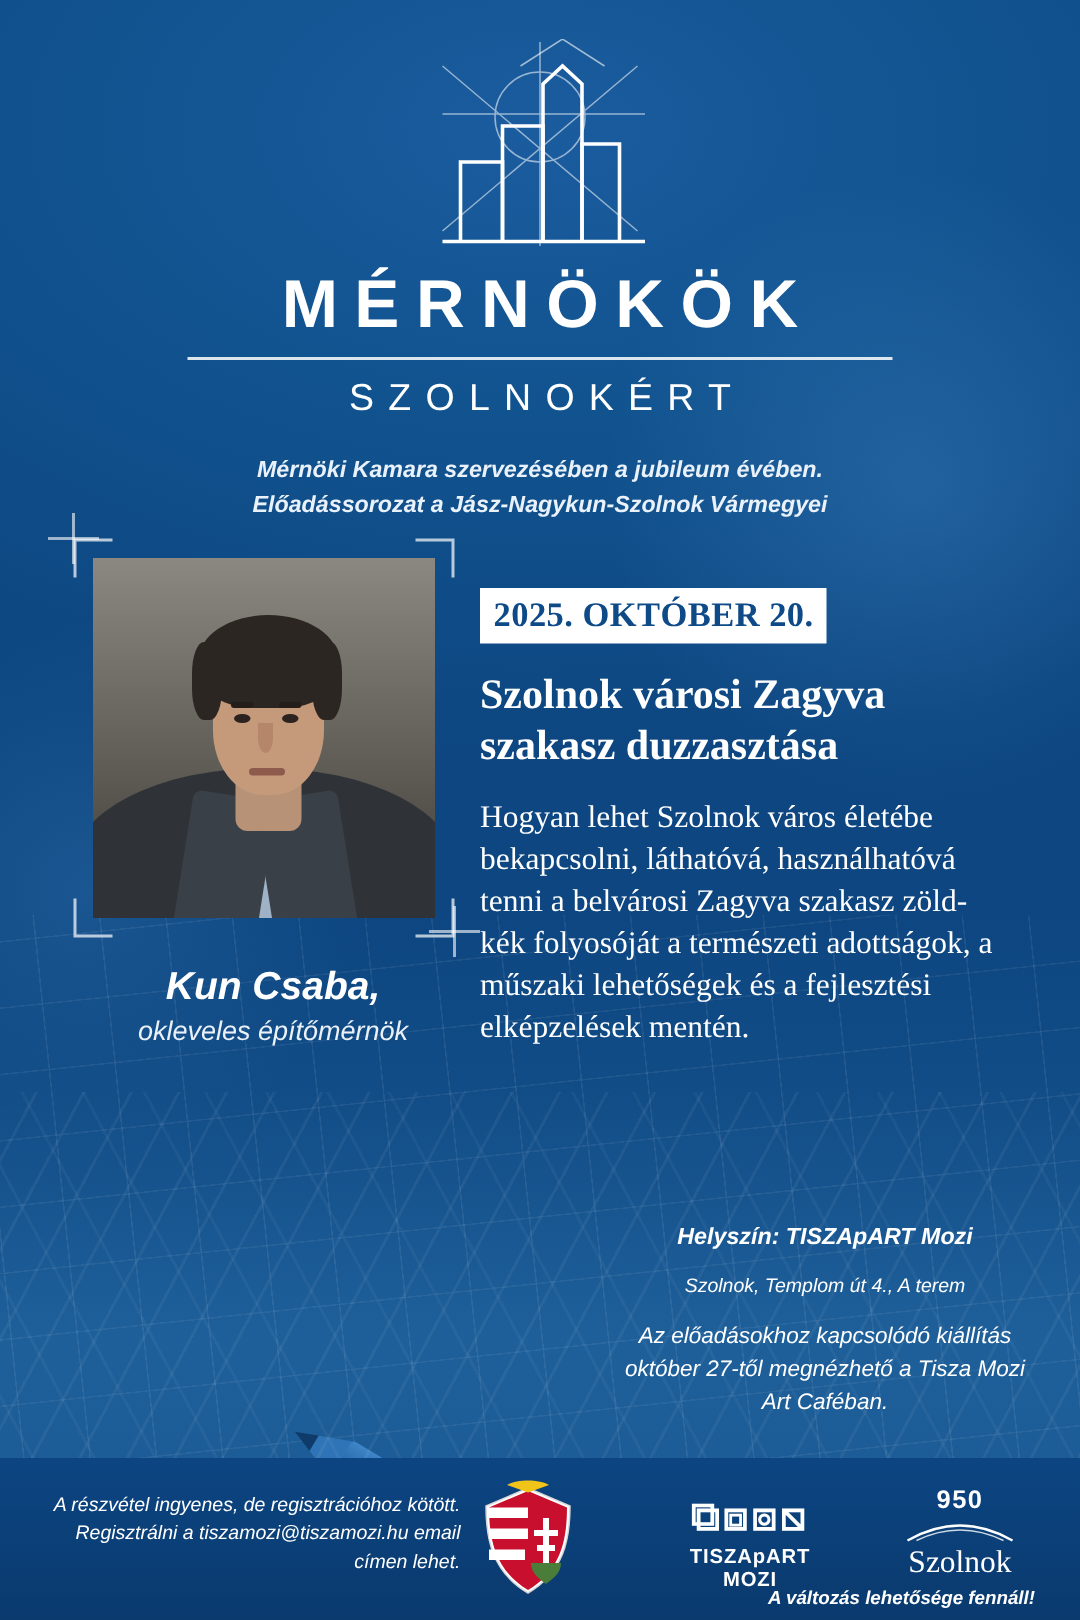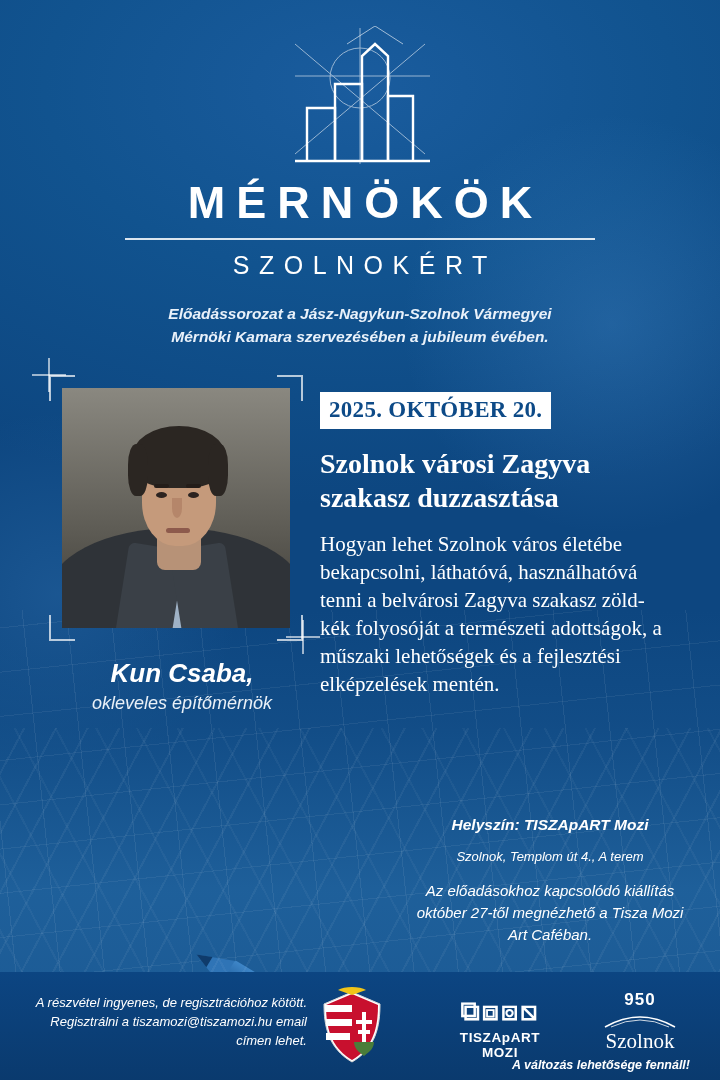--- a/index.html
+++ b/index.html
@@ -90,21 +90,21 @@
     font-weight:500;
   }
   .lead-text {
     margin:22px auto 0; width:560px;
     color:#e9f1fa; font-size:15.5px; font-style:italic; font-weight:bold;
     line-height:1.5;
   }
 
   
   .speaker {
-    position:absolute; left:62px; top:388px; width:240px;
+    position:absolute; left:62px; top:372px; width:240px;
   }
   .photo-frame { position:relative; width:228px; height:240px; }
   .photo {
     position:absolute; inset:0;
     background:
       radial-gradient(circle 130px at 50% 34%, #6c6a63 0%, #4e4c47 55%, #35342f 100%);
     overflow:hidden;
   }
   
   .photo .bg { position:absolute; inset:0; background:linear-gradient(180deg,#8a8880,#5d5b54 60%,#3c3a35); }
@@ -280,22 +280,22 @@
           <path d="M153 135 L153 70 L178 70 L178 135"></path>
           <line x1="60" y1="135" x2="195" y2="135"></line>
           <path d="M112 18 L140 0 L168 18" stroke-width="1" opacity="0.6"></path>
         </g>
       </svg>
     </div>
     <div class="brand-title">MÉRNÖKÖK</div>
     <div class="brand-rule"></div>
     <div class="brand-sub">SZOLNOKÉRT</div>
     <div class="lead-text">
+      <div>Mérnöki Kamara szervezésében a jubileum évében.</div>
       <div>Előadássorozat a Jász-Nagykun-Szolnok Vármegyei</div>
-      <div>Mérnöki Kamara szervezésében a jubileum évében.</div>
     </div>
   </div>
 
   <div class="speaker">
     <div class="photo-frame">
       <div class="photo">
         <div class="bg"></div>
         <div class="suit"></div>
         <div class="shirt"></div>
         <div class="lapelL"></div>

